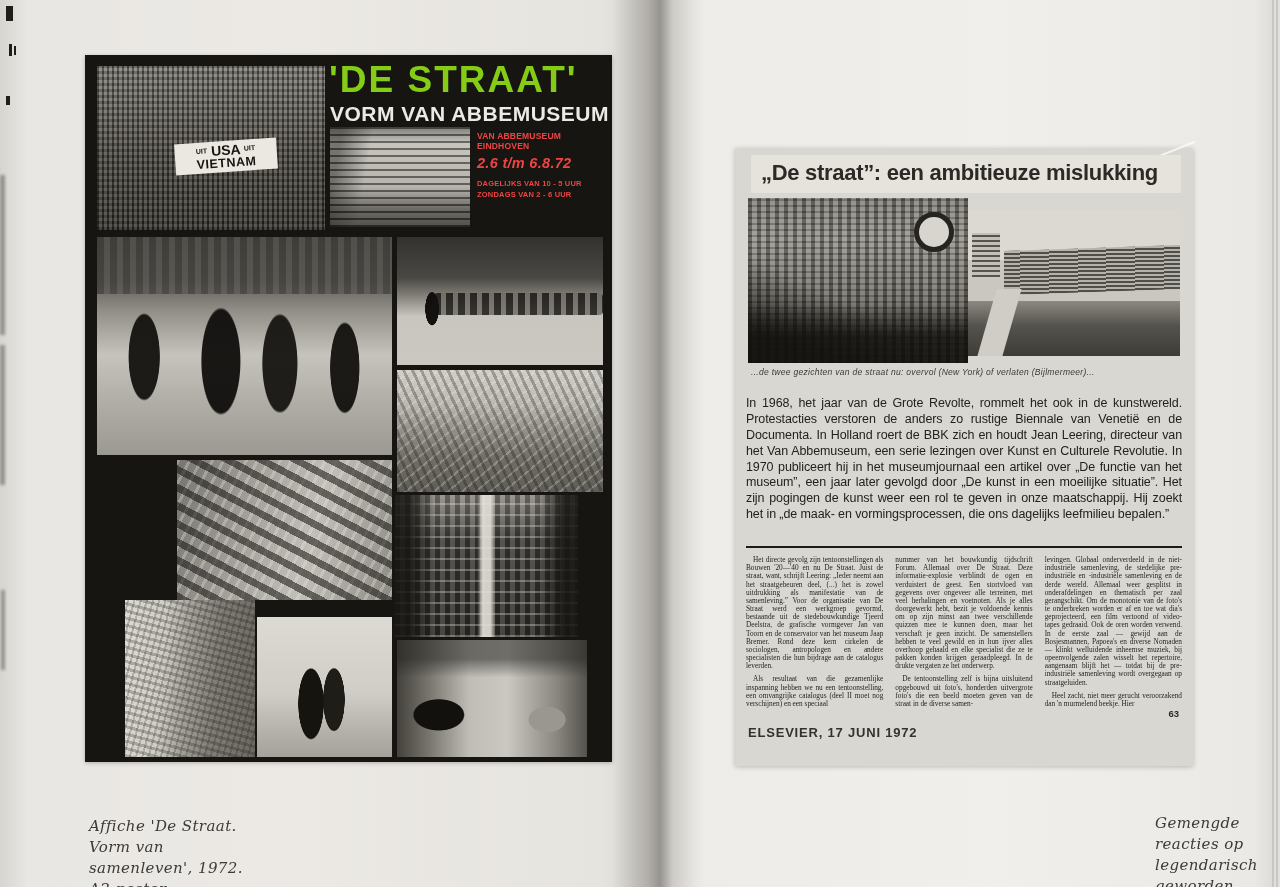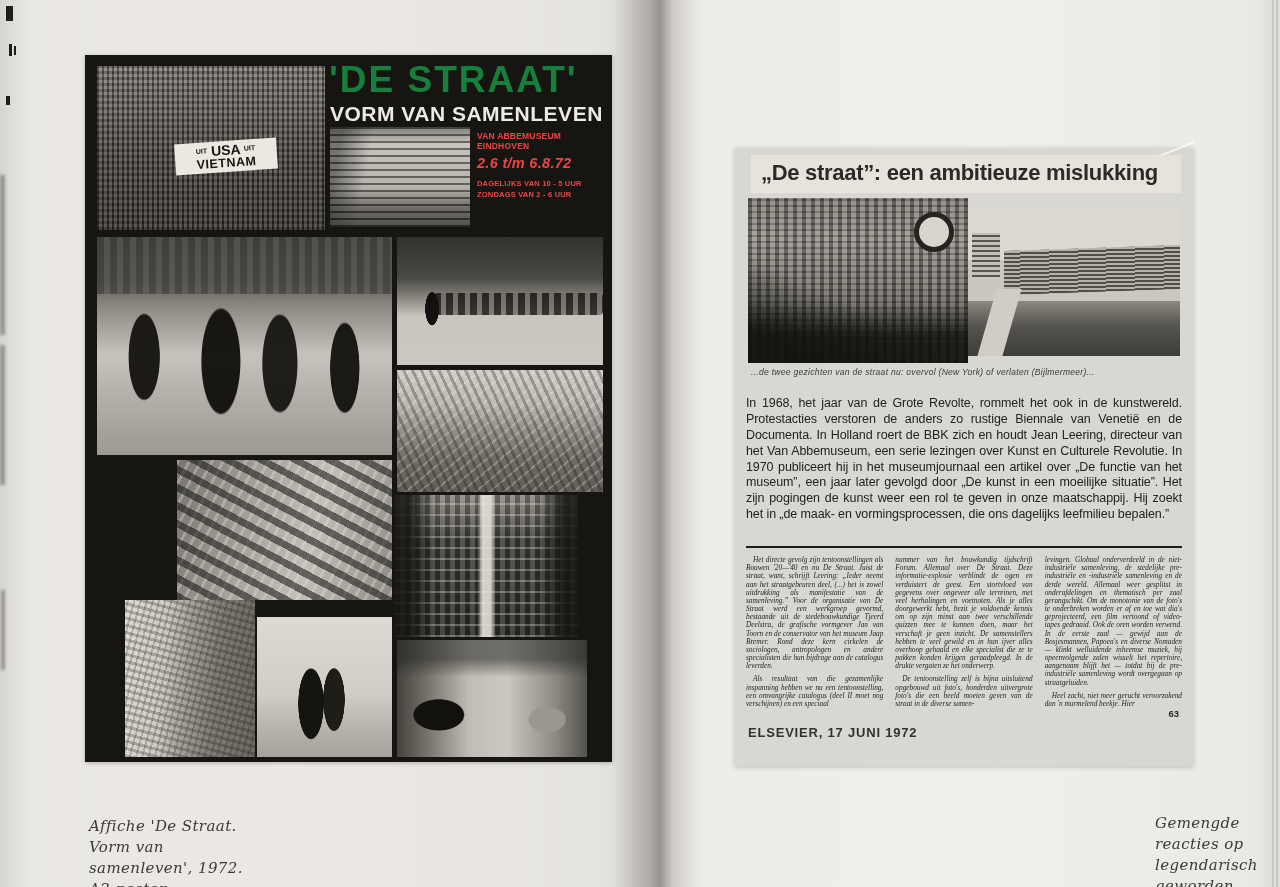--- a/index.html
+++ b/index.html
@@ -16,21 +16,21 @@
     background:linear-gradient(90deg,rgba(60,56,50,0) 0%,rgba(60,56,50,.28) 42%,rgba(40,37,33,.38) 52%,rgba(90,86,80,.15) 66%,rgba(0,0,0,0) 100%);}
   .edge-right{position:absolute;right:0;top:0;width:8px;height:887px;
     background:repeating-linear-gradient(90deg,#c9c7c3 0 2px,#e2e0dc 2px 4px);}
   .binding-mark{position:absolute;background:#201e1b;}
   .smudge{position:absolute;background:rgba(45,42,38,.4);filter:blur(1.5px);}
 
   
   .poster{position:absolute;left:85px;top:55px;width:527px;height:707px;background:#171511;
           box-shadow:0 1px 4px rgba(0,0,0,.25);}
   .photo{position:absolute;overflow:hidden;}
-  .poster-title{position:absolute;left:244px;top:6px;width:280px;color:#15803d;
+  .poster-title{position:absolute;left:244px;top:6px;width:280px;color:#84cc16;
     font-weight:bold;font-size:37px;letter-spacing:2px;line-height:1.05;white-space:nowrap;}
   .poster-subtitle{position:absolute;left:245px;top:47px;color:#eceae4;
     font-weight:bold;font-size:21px;letter-spacing:.5px;white-space:nowrap;}
   .poster-info{position:absolute;left:392px;top:76px;width:130px;color:#ef4444;}
   .poster-museum{font-weight:bold;font-size:8.5px;letter-spacing:.2px;}
   .poster-dates{font-weight:bold;font-size:14.5px;margin-top:4px;letter-spacing:.3px;font-style:italic;}
   .poster-hours{font-weight:bold;font-size:7.5px;margin-top:7px;line-height:1.5;letter-spacing:.2px;}
 
   
   #ph-protest{left:12px;top:11px;width:228px;height:164px;
@@ -122,21 +122,21 @@
     background:repeating-linear-gradient(0deg,#56544e 0 2px,#c2c0b8 2px 5px);}
   .bij-field{position:absolute;left:0;bottom:0;width:100%;height:38%;
     background:linear-gradient(180deg,#8b8981 0%,#55534d 45%,#3e3c37 100%);}
   .bij-path{position:absolute;left:9%;bottom:0;width:12%;height:46%;background:#cfcdc5;
     transform:skewX(-16deg);}
   .photo-caption{position:absolute;left:16px;top:219px;width:426px;text-align:left;
     font-style:italic;font-size:8.5px;color:#3c3b38;letter-spacing:.3px;}
   .intro{position:absolute;left:11px;top:248px;width:436px;font-size:12.5px;line-height:1.27;
     letter-spacing:-.1px;text-align:justify;color:#232220;}
   .divider{position:absolute;left:11px;top:398px;width:436px;height:2px;background:#1c1b19;}
-  .cols{position:absolute;left:11px;top:408px;width:436px;display:flex;gap:12px;font-style:italic;}
+  .cols{position:absolute;left:11px;top:408px;width:436px;display:flex;gap:12px;}
   .col{flex:1;font-family:"Liberation Serif",serif;font-size:7.3px;line-height:1.12;
     text-align:justify;color:#26251f;}
   .col p{margin:0 0 5px 0;}
   .col p.indent{text-indent:7px;}
   .clip-footer{position:absolute;left:13px;top:577px;font-size:13px;font-weight:bold;
     letter-spacing:.8px;color:#33322e;}
   .clip-pagenum{position:absolute;right:14px;top:560px;font-size:9.5px;font-weight:bold;color:#2a2925;}
 
   
   .book-caption{position:absolute;font-family:"DejaVu Serif",serif;font-style:italic;
@@ -153,21 +153,21 @@
 
     <div class="poster">
       <div class="photo" id="ph-protest">
         <div class="banner">
           <div class="banner-row1"><span class="banner-uit">UIT</span> <span>USA</span> <span class="banner-uit">UIT</span></div>
           <div class="banner-row2">VIETNAM</div>
         </div>
       </div>
 
       <div class="poster-title">'DE STRAAT'</div>
-      <div class="poster-subtitle">VORM VAN SAMENLEVEN</div>
+      <div class="poster-subtitle">VORM VAN ABBEMUSEUM</div>
       <div class="photo" id="ph-building"></div>
       <div class="poster-info">
         <div class="poster-museum">VAN ABBEMUSEUM EINDHOVEN</div>
         <div class="poster-dates">2.6 t/m 6.8.72</div>
         <div class="poster-hours">
           <div>DAGELIJKS VAN 10 - 5 UUR</div>
           <div>ZONDAGS VAN 2 - 6 UUR</div>
         </div>
       </div>
 

